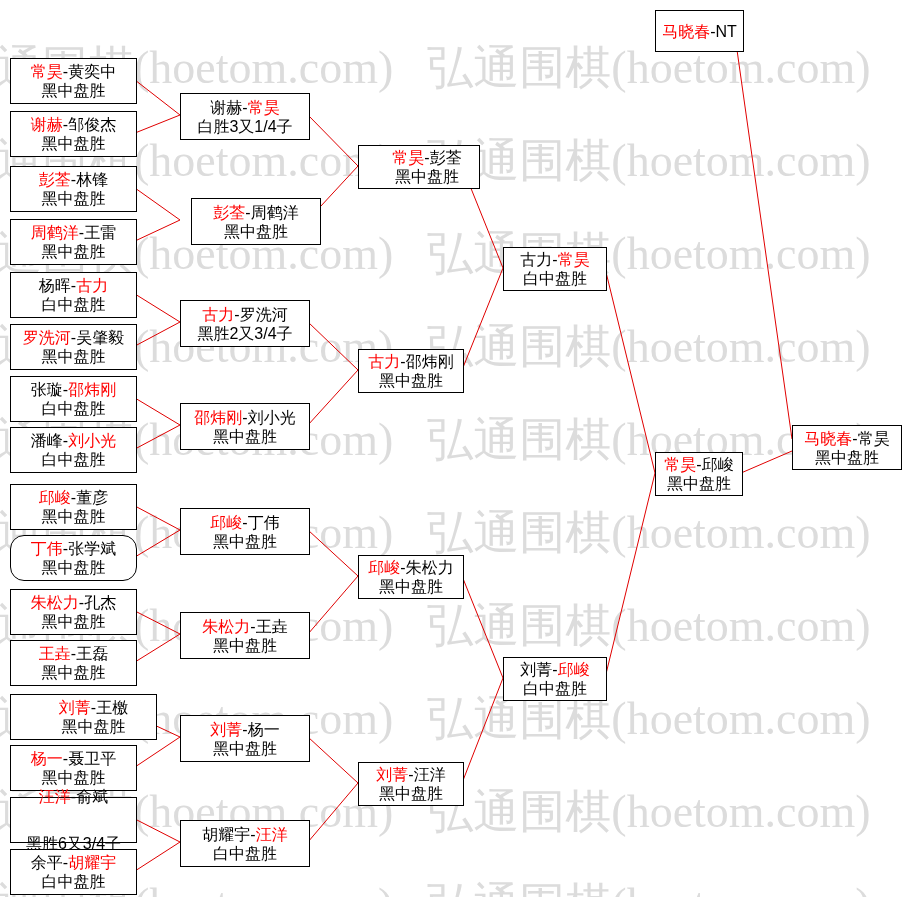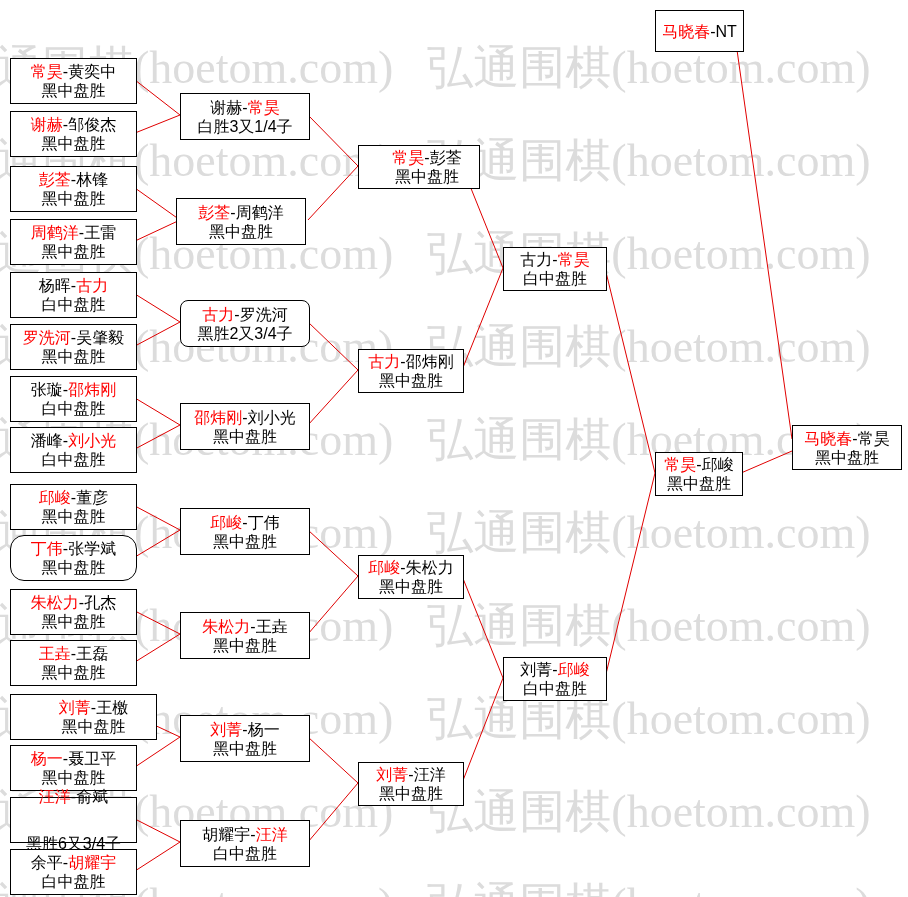--- a/index.html
+++ b/index.html
@@ -154,25 +154,25 @@
         <div>黑胜6又3/4子</div>
       </div>
       <div class="box" style="left: 10px; top: 849px; width: 125px; height: 44px;">
         <div><span>余平</span><span>-</span><span class="win">胡耀宇</span></div>
         <div>白中盘胜</div>
       </div>
       <div class="box" style="left: 180px; top: 93px; width: 128px; height: 45px;">
         <div><span>谢赫</span><span>-</span><span class="win">常昊</span></div>
         <div>白胜3又1/4子</div>
       </div>
-      <div class="box" style="left: 176px; top: 198px; width: 128px; height: 45px;">
+      <div class="box" style="left: 191px; top: 198px; width: 128px; height: 45px;">
         <div><span class="win">彭荃</span><span>-</span><span>周鹤洋</span></div>
         <div>黑中盘胜</div>
       </div>
-      <div class="box" style="left: 180px; top: 300px; width: 128px; height: 45px; border-radius: 8px;">
+      <div class="box" style="left: 180px; top: 300px; width: 128px; height: 45px;">
         <div><span class="win">古力</span><span>-</span><span>罗洗河</span></div>
         <div>黑胜2又3/4子</div>
       </div>
       <div class="box" style="left: 180px; top: 403px; width: 128px; height: 45px;">
         <div><span class="win">邵炜刚</span><span>-</span><span>刘小光</span></div>
         <div>黑中盘胜</div>
       </div>
       <div class="box" style="left: 180px; top: 508px; width: 128px; height: 45px;">
         <div><span class="win">邱峻</span><span>-</span><span>丁伟</span></div>
         <div>黑中盘胜</div>

